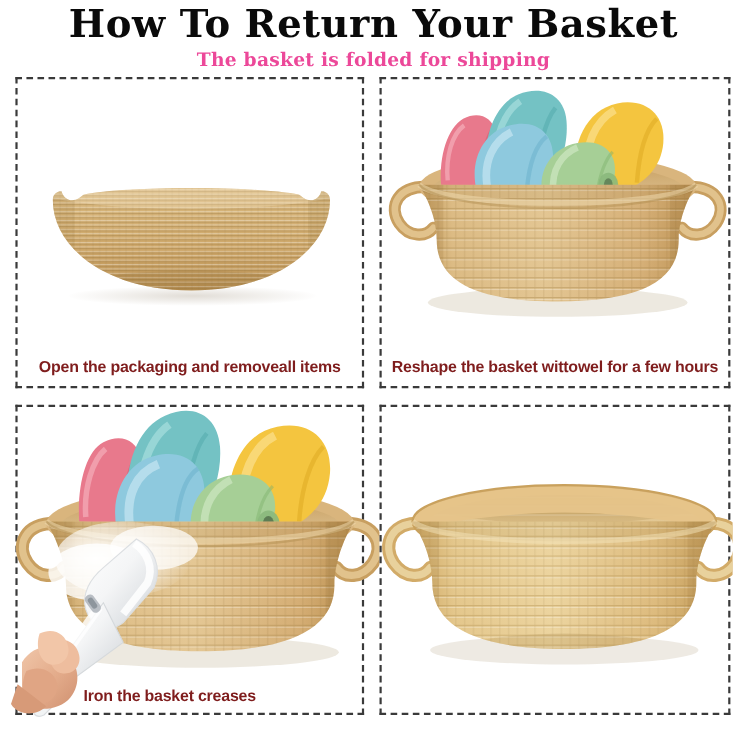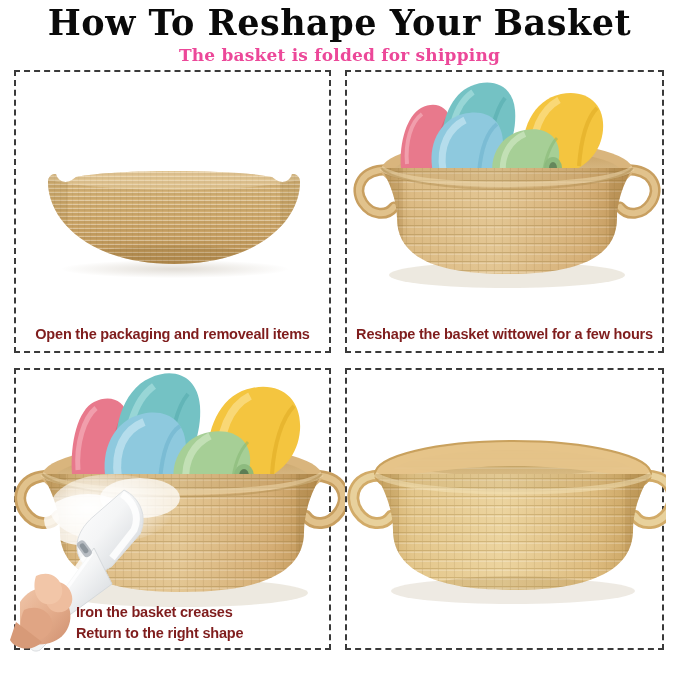--- a/index.html
+++ b/index.html
@@ -104,21 +104,21 @@
     border-radius: 50%;
     background: radial-gradient(ellipse at center, rgba(120,100,70,0.22) 0%, rgba(255,255,255,0) 72%);
   }
 </style>
 </head>
 <body>
 
 <div id="infographic">
 
   <div class="header">
-    <div class="title">How To Reshape Your Basket</div>
+    <div class="title">How To Return Your Basket</div>
     <div class="subtitle">The basket is folded for shipping</div>
   </div>
 
   <div class="panel" id="panel-1">
     <div class="panel-stage">
 
       <div class="shadow-ellipse" style="left:46px; top:188px; width:226px; height:18px;"></div>
 
       <div class="folded-wrap">
         <svg width="256" height="108" viewBox="0 0 256 108" style="position:absolute;left:0;top:0;">
@@ -367,21 +367,20 @@
 
           <path d="M30,214 C42,208 54,214 56,226 C58,236 50,244 40,242 C30,240 26,226 30,214 Z" fill="#eebd9e"></path>
           <path d="M20,206 C32,200 44,206 46,218 C48,228 40,236 30,234 C20,232 16,218 20,206 Z" fill="#f2c6a8"></path>
           <path d="M8,240 C20,234 34,240 36,252 C38,262 28,272 16,270 C4,268 2,252 8,240 Z" fill="#e0a584"></path>
           <path d="M0,252 L26,272 C16,282 0,280 -6,270 Z" fill="#d79a78"></path>
         </g>
       </svg>
     </div>
     <div class="caption two-line shift-right">
       <div>Iron the basket creases</div>
-      <div>Return to the right shape</div>
     </div>
   </div>
 
   <div class="panel" id="panel-4">
     <div class="panel-stage">
       <svg width="319" height="244" viewBox="0 0 319 244" style="position:absolute;left:0;top:0;">
         <defs>
           <linearGradient id="b4Body" x1="0" y1="0" x2="1" y2="0">
             <stop offset="0%" stop-color="#cda763"></stop>
             <stop offset="14%" stop-color="#e4c78c"></stop>

